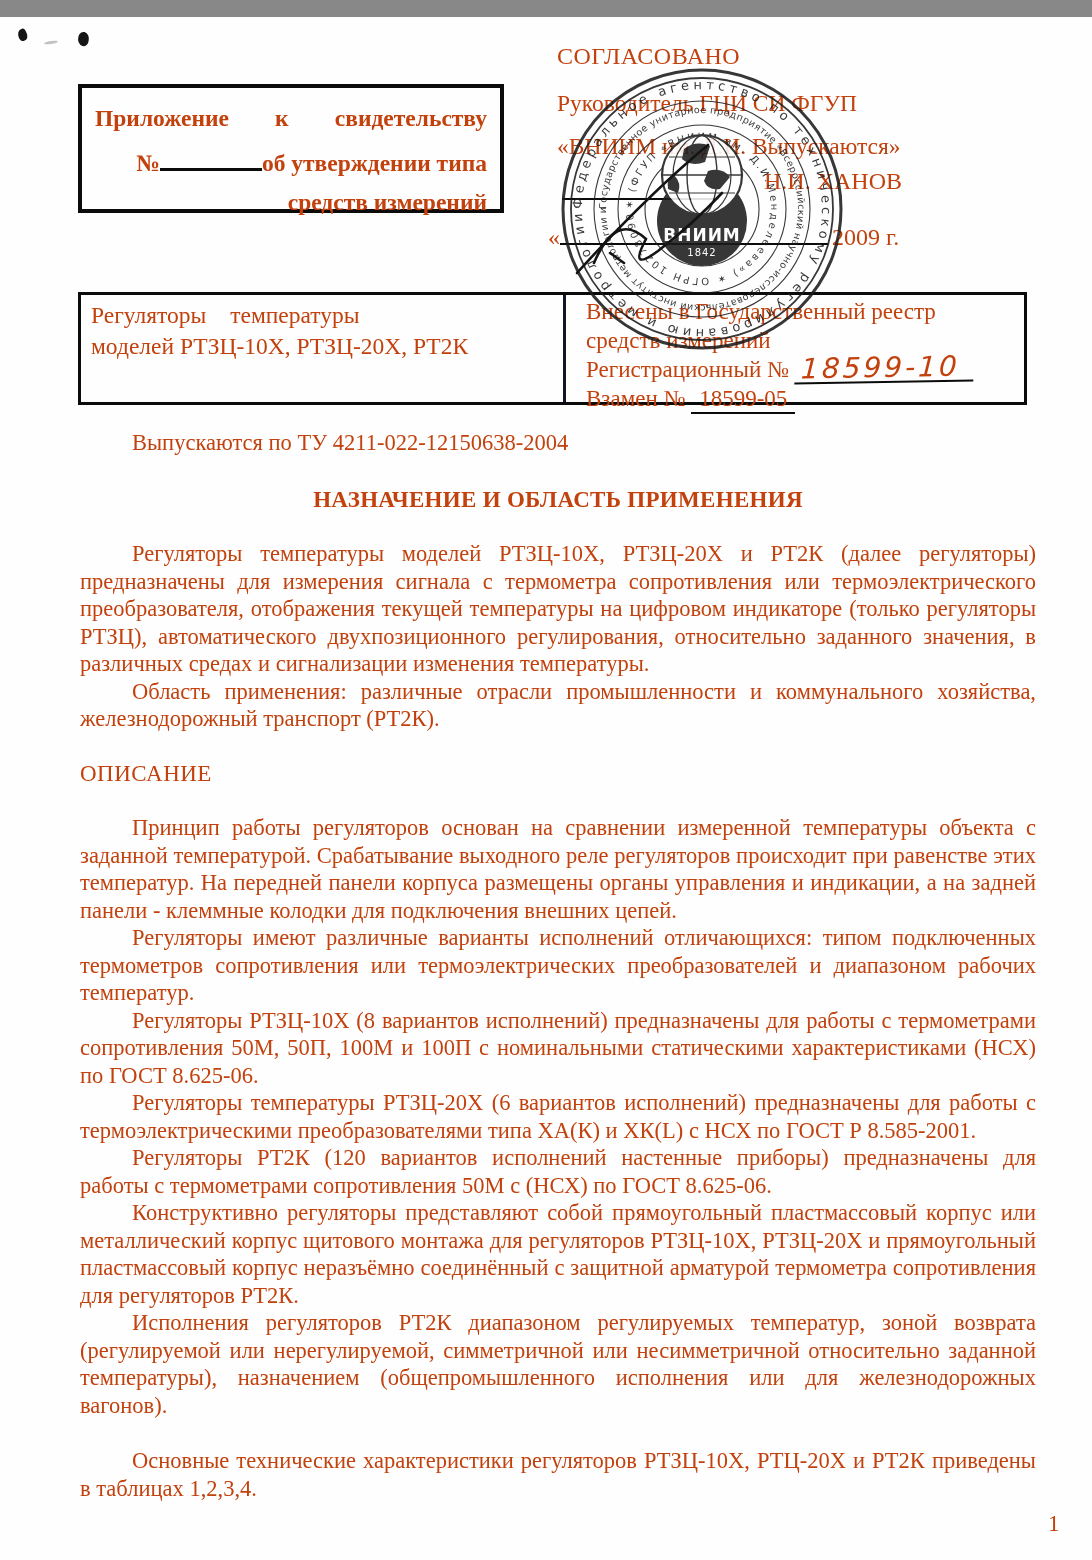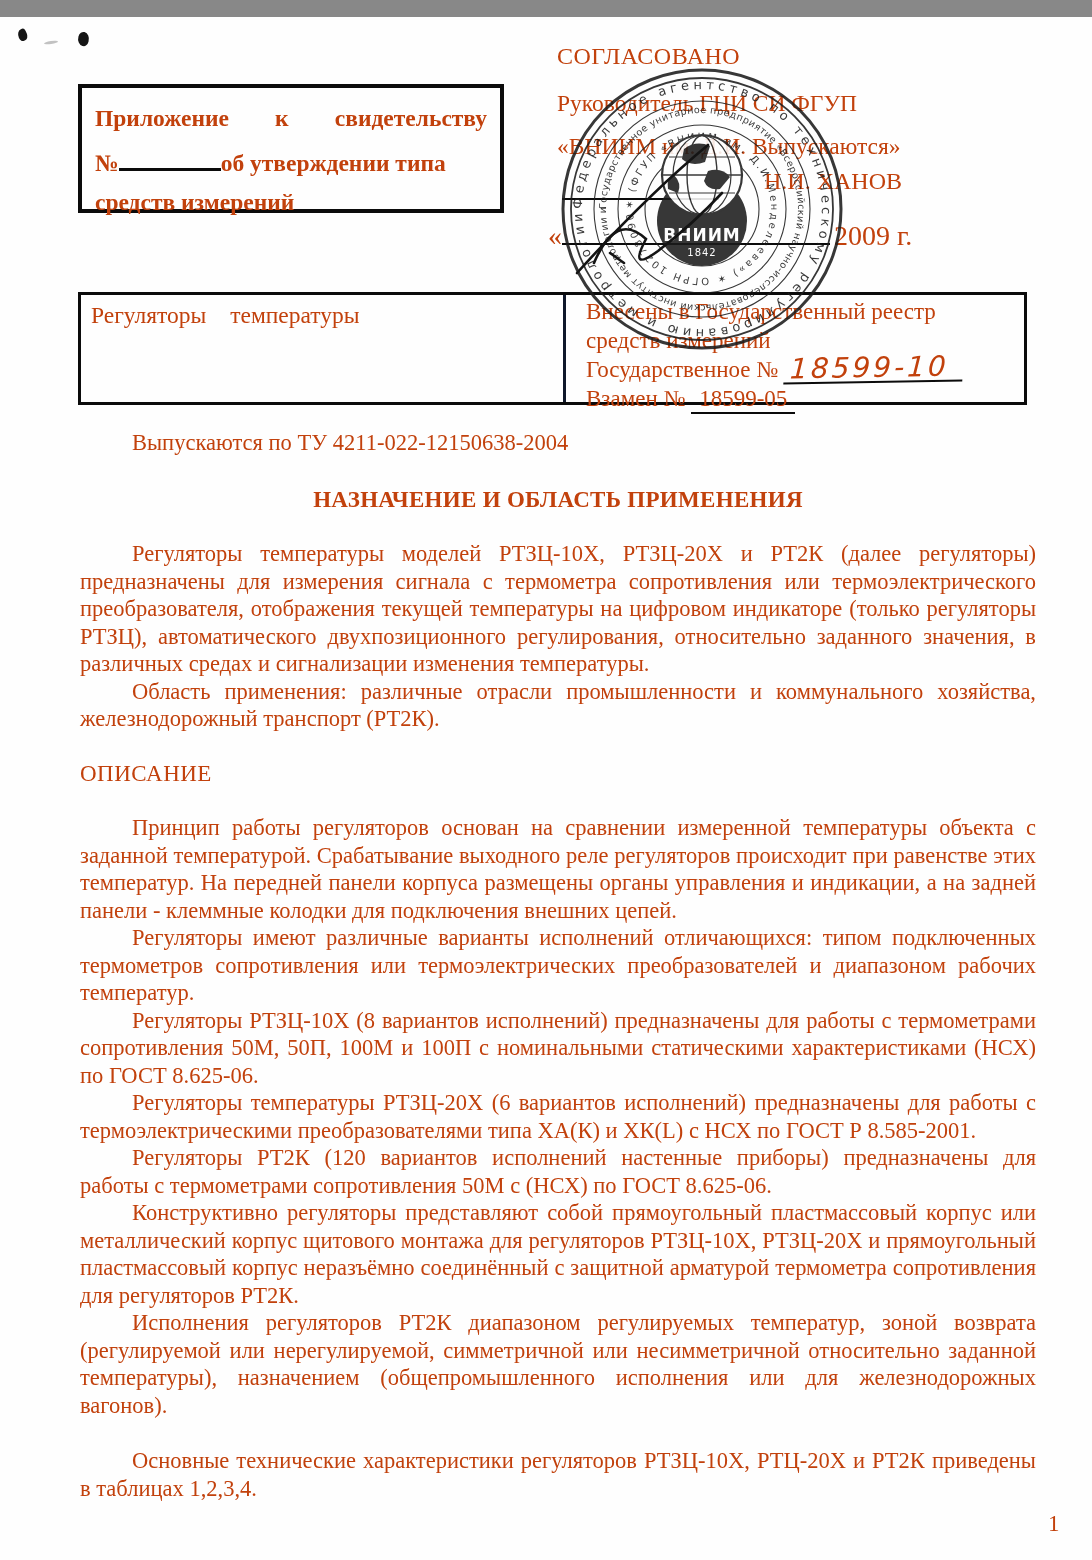--- a/index.html
+++ b/index.html
@@ -16,31 +16,31 @@
   .speckle{position:absolute;background:#151515;}
   .sp1{left:18px;top:12px;width:9px;height:12px;border-radius:70% 30% 55% 45%;transform:rotate(-25deg);}
   .sp2{left:78px;top:15px;width:11px;height:14px;border-radius:45% 60% 40% 60%;transform:rotate(15deg);}
   .sp3{left:44px;top:24px;width:14px;height:3px;background:#9a9a9a;border-radius:50%;transform:rotate(-8deg);opacity:.6;}
 
   .approved{position:absolute;left:557px;top:26px;font-size:24px;letter-spacing:.5px;}
 
   .appendix-box{
     position:absolute;left:78px;top:67px;width:392px;height:100px;
     border:4px solid #0b0b0b;padding:11px 13px 10px 13px;
-    font-weight:bold;font-size:23.5px;line-height:39px;
+    font-weight:bold;font-size:23.5px;line-height:39px;text-align:right;
   }
   .box-l1{display:flex;justify-content:space-between;}
   .blank-underline{display:inline-block;width:102px;border-bottom:3px solid #0b0b0b;height:30px;vertical-align:baseline;}
 
   .appr-line{position:absolute;font-size:23.5px;white-space:nowrap;text-align:right;}
   .al1{left:557px;top:73px;}
   .al2{left:557px;top:116px;}
   .appr-name{left:764px;top:151px;font-size:24px;}
   .sig-line{position:absolute;left:562px;top:181px;width:157px;border-top:2px solid #0b0b0b;}
-  .date-row{position:absolute;left:548px;top:202px;font-size:28px;white-space:nowrap;}
+  .date-row{position:absolute;left:548px;top:202px;font-size:24px;white-space:nowrap;}
   .date-blank{display:inline-block;width:268px;border-bottom:2px solid #0b0b0b;height:24px;vertical-align:baseline;margin-right:4px;}
 
   .reg-table{
     position:absolute;left:78px;top:275px;width:943px;height:107px;
     border:3.5px solid #0b0b0b;display:flex;
   }
   .cell-left{width:462px;border-right:3px solid #0f172a;padding:5px 10px;font-size:23.5px;line-height:31px;}
   .cell-left .wide{word-spacing:18px;}
   .cell-right{flex:1;padding:3px 20px;font-size:23px;line-height:28.5px;}
   .handwritten{
@@ -89,26 +89,27 @@
   <div class="appr-line al2">«ВНИИМ им. Д.И. Выпускаются»</div>
   <div class="appr-line appr-name">Н.И. ХАНОВ</div>
   <div class="sig-line"></div>
   <div class="date-row">
     <span>«</span><span class="date-blank"></span><span>2009 г.</span>
   </div>
 
   <div class="reg-table">
     <div class="cell-left">
       <div class="wide">Регуляторы температуры</div>
+      <div>моделей  РТЗЦ-10Х, РТЗЦ-20Х, РТ2К</div>
     </div>
     <div class="cell-right">
       <div>Внесены в Государственный реестр</div>
       <div>средств измерений</div>
       <div>
-        <span>Государственное №</span>
+        <span>Регистрационный №</span>
         <span class="handwritten">18599-10</span>
       </div>
       <div>
         <span>Взамен №</span>
         <span class="typed-underline">18599-05</span>
       </div>
     </div>
   </div>
 
   <svg class="overlay" width="1092" height="420" viewBox="0 0 1092 420">

